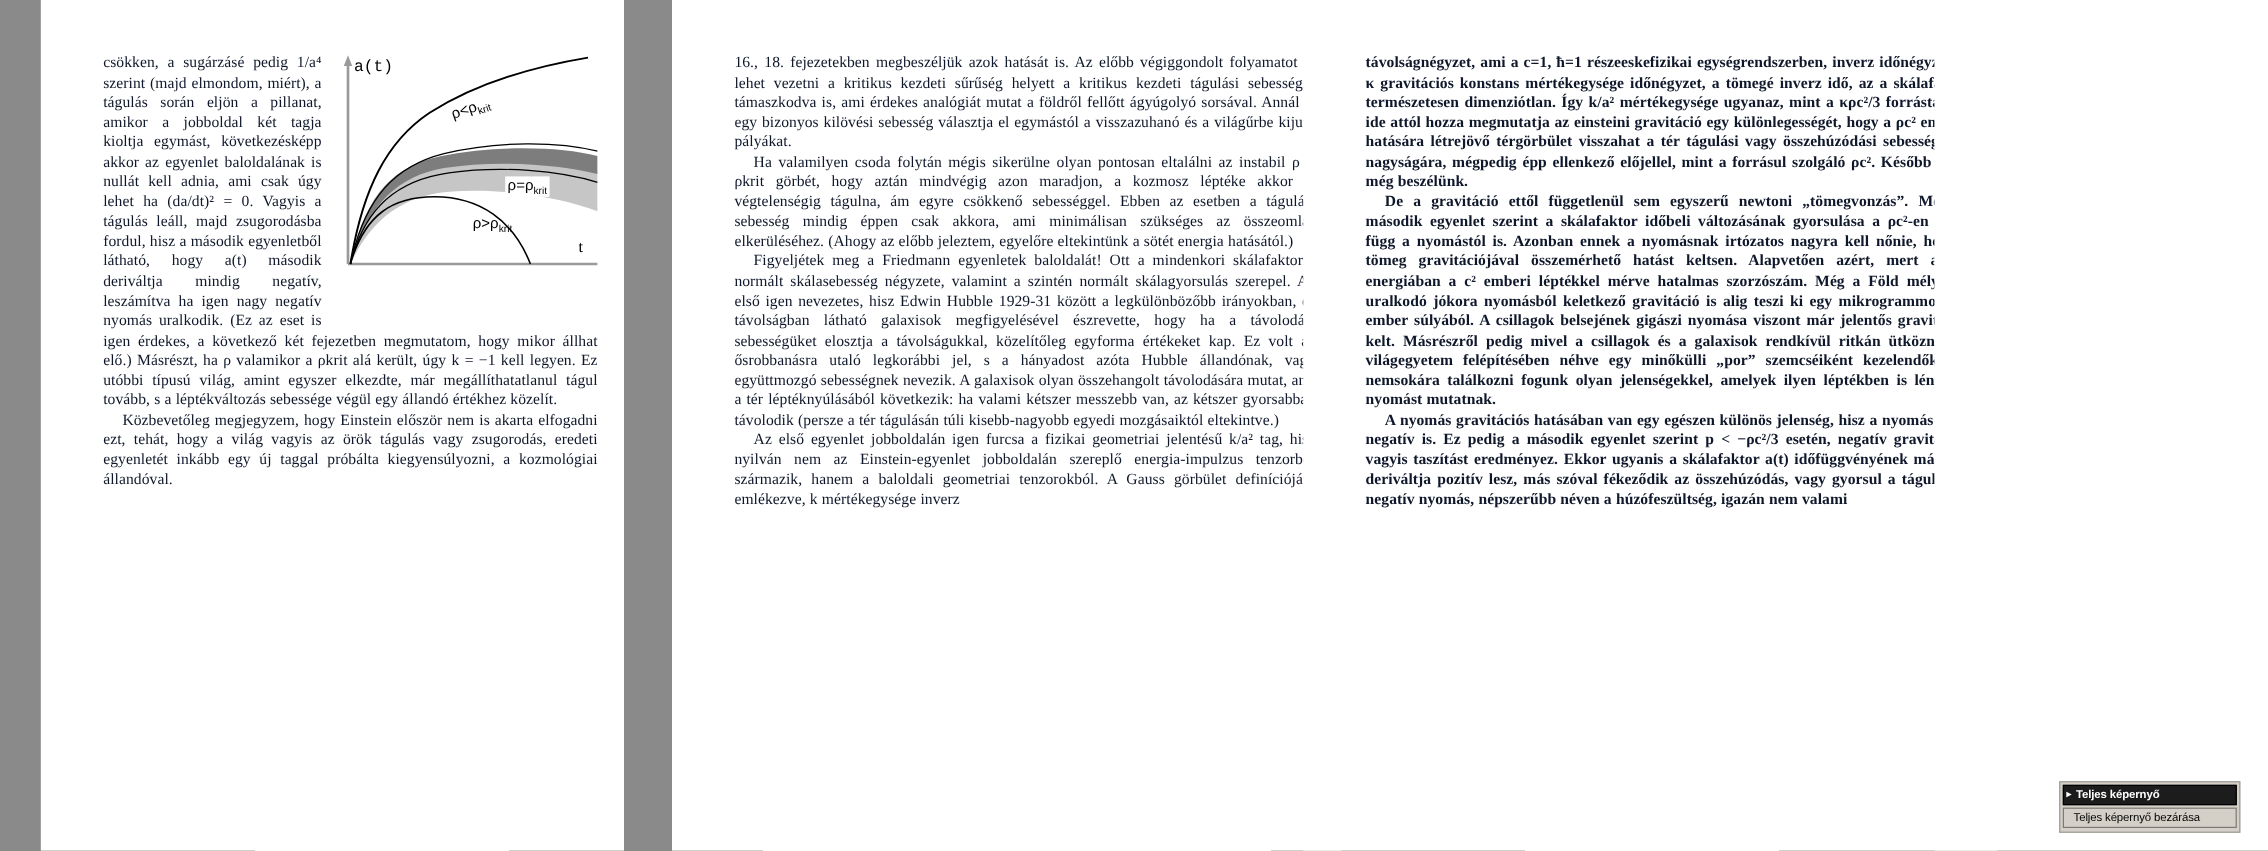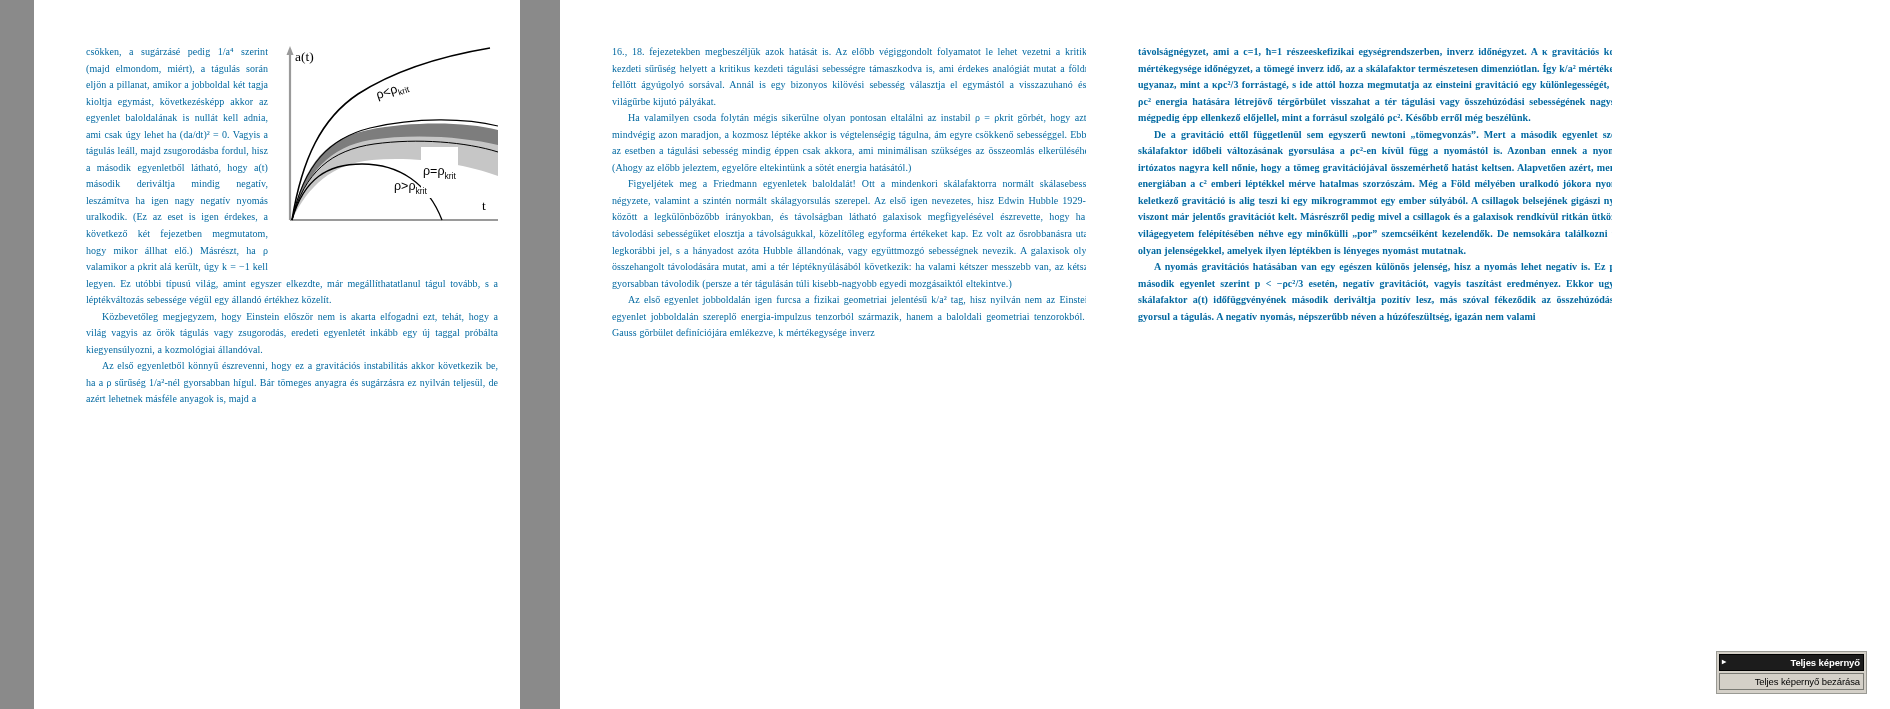--- a/index.html
+++ b/index.html
@@ -37,25 +37,25 @@
   .page-inner {
     position: absolute;
     left: 52px;
     right: 22px;
     top: 44px;
     bottom: 30px;
   }
 
   p.col {
     margin: 0;
-    font-size: 10px;
+    font-size: 13px;
     line-height: 16.55px;
     text-align: justify;
     text-justify: inter-word;
-    color: #0369a1;
+    color: #0f172a;
     letter-spacing: 0.05px;
     word-spacing: 0.2px;
   }
   p.col + p.col { text-indent: 16px; }
   p.col.noind { text-indent: 0; }
 
   
   .fig-wrap {
     float: right;
     width: 222px;
@@ -70,33 +70,33 @@
   }
   .figure svg { display: block; }
 
   .fig-label {
     position: absolute;
     font-family: "Liberation Sans", sans-serif;
     font-size: 12px;
     color: #000;
     white-space: nowrap;
   }
-  .lbl-at { left: 19px;  top: 3px;  font-size: 13.5px; font-family: Liberation Serif, serif;}
+  .lbl-at { left: 19px;  top: 3px;  font-size: 13.5px; font-family: Liberation Mono, monospace;}
   .lbl-t  { left: 206px; top: 152px; font-size: 13.5px; font-family: "Liberation Serif", serif;}
 
   .rho-lbl {
     position: absolute;
     font-family: "Liberation Sans", sans-serif;
     font-size: 12.5px;
     white-space: nowrap;
     color: #000;
   }
   .rho-lbl sub { font-size: 8.5px; }
   .lbl-less  { left: 100px; top: 37px;  transform: rotate(-19deg); }
-  .lbl-eq    { left: 145px; top: 101px; background: #fff; padding: 17px 2px; border: 0; }
+  .lbl-eq    { left: 145px; top: 101px; background: #fff; padding: 0 2px; border: 0; }
   .lbl-gt    { left: 118px; top: 133px; }
 
   
   .popup {
     position: absolute;
     left: 1716px;
     top: 651px;
     width: 151px;
     background: #d4d0c8;
     border: 1px solid #9a9a94;
@@ -107,21 +107,21 @@
   .popup-btn {
     display: block;
     width: 100%;
     box-sizing: border-box;
     font-size: 9.5px;
     line-height: 13px;
     padding: 1px 3px 1px 10px;
     border: 1px solid #7a7a74;
     background: #d4d0c8;
     color: #000;
-    text-align: right;
+    text-align: left;
     white-space: nowrap;
     font-weight: bold;
     letter-spacing: -0.1px;
     cursor: default;
   }
   .popup-btn.primary {
     background: #1c1c1c;
     color: #ffffff;
     border-color: #000;
     margin-bottom: 2px;
@@ -178,21 +178,20 @@
           <span class="rho-lbl lbl-less"><span>ρ&lt;ρ</span><sub>krit</sub></span>
 
           <span class="rho-lbl lbl-eq"><span>ρ=ρ</span><sub>krit</sub></span>
 
           <span class="rho-lbl lbl-gt"><span>ρ&gt;ρ</span><sub>krit</sub></span>
         </div>
       </div>
 
       <p class="col noind">csökken, a sugárzásé pedig 1/a⁴ szerint (majd elmondom, miért), a tágulás során eljön a pillanat, amikor a jobboldal két tagja kioltja egymást, következésképp akkor az egyenlet baloldalának is nullát kell adnia, ami csak úgy lehet ha (da/dt)² = 0. Vagyis a tágulás leáll, majd zsugorodásba fordul, hisz a második egyenletből látható, hogy a(t) második deriváltja mindig negatív, leszámítva ha igen nagy negatív nyomás uralkodik. (Ez az eset is igen érdekes, a következő két fejezetben megmutatom, hogy mikor állhat elő.) Másrészt, ha ρ valamikor a ρkrit alá került, úgy k = −1 kell legyen. Ez utóbbi típusú világ, amint egyszer elkezdte, már megállíthatatlanul tágul tovább, s a léptékváltozás sebessége végül egy állandó értékhez közelít.</p>
       <p class="col">Közbevetőleg megjegyzem, hogy Einstein először nem is akarta elfogadni ezt, tehát, hogy a világ vagyis az örök tágulás vagy zsugorodás, eredeti egyenletét inkább egy új taggal próbálta kiegyensúlyozni, a kozmológiai állandóval.</p>
-      <p class="col">Az első egyenletből könnyű észrevenni, hogy ez a gravitációs instabilitás akkor következik be, ha a ρ sűrűség 1/a²-nél gyorsabban hígul. Bár tömeges anyagra és sugárzásra ez nyilván teljesül, de azért lehetnek másféle anyagok is, majd a</p>
     </div>
   </div>
 
   <div class="page page-2">
     <div class="page-inner">
       <p class="col noind">16., 18. fejezetekben megbeszéljük azok hatását is. Az előbb végiggondolt folyamatot le lehet vezetni a kritikus kezdeti sűrűség helyett a kritikus kezdeti tágulási sebességre támaszkodva is, ami érdekes analógiát mutat a földről fellőtt ágyúgolyó sorsával. Annál is egy bizonyos kilövési sebesség választja el egymástól a visszazuhanó és a világűrbe kijutó pályákat.</p>
       <p class="col">Ha valamilyen csoda folytán mégis sikerülne olyan pontosan eltalálni az instabil ρ = ρkrit görbét, hogy aztán mindvégig azon maradjon, a kozmosz léptéke akkor is végtelenségig tágulna, ám egyre csökkenő sebességgel. Ebben az esetben a tágulási sebesség mindig éppen csak akkora, ami minimálisan szükséges az összeomlás elkerüléséhez. (Ahogy az előbb jeleztem, egyelőre eltekintünk a sötét energia hatásától.)</p>
       <p class="col">Figyeljétek meg a Friedmann egyenletek baloldalát! Ott a mindenkori skálafaktorra normált skálasebesség négyzete, valamint a szintén normált skálagyorsulás szerepel. Az első igen nevezetes, hisz Edwin Hubble 1929-31 között a legkülönbözőbb irányokban, és távolságban látható galaxisok megfigyelésével észrevette, hogy ha a távolodási sebességüket elosztja a távolságukkal, közelítőleg egyforma értékeket kap. Ez volt az ősrobbanásra utaló legkorábbi jel, s a hányadost azóta Hubble állandónak, vagy együttmozgó sebességnek nevezik. A galaxisok olyan összehangolt távolodására mutat, ami a tér léptéknyúlásából következik: ha valami kétszer messzebb van, az kétszer gyorsabban távolodik (persze a tér tágulásán túli kisebb-nagyobb egyedi mozgásaiktól eltekintve.)</p>
       <p class="col">Az első egyenlet jobboldalán igen furcsa a fizikai geometriai jelentésű k/a² tag, hisz nyilván nem az Einstein-egyenlet jobboldalán szereplő energia-impulzus tenzorból származik, hanem a baloldali geometriai tenzorokból. A Gauss görbület definíciójára emlékezve, k mértékegysége inverz</p>
     </div>

